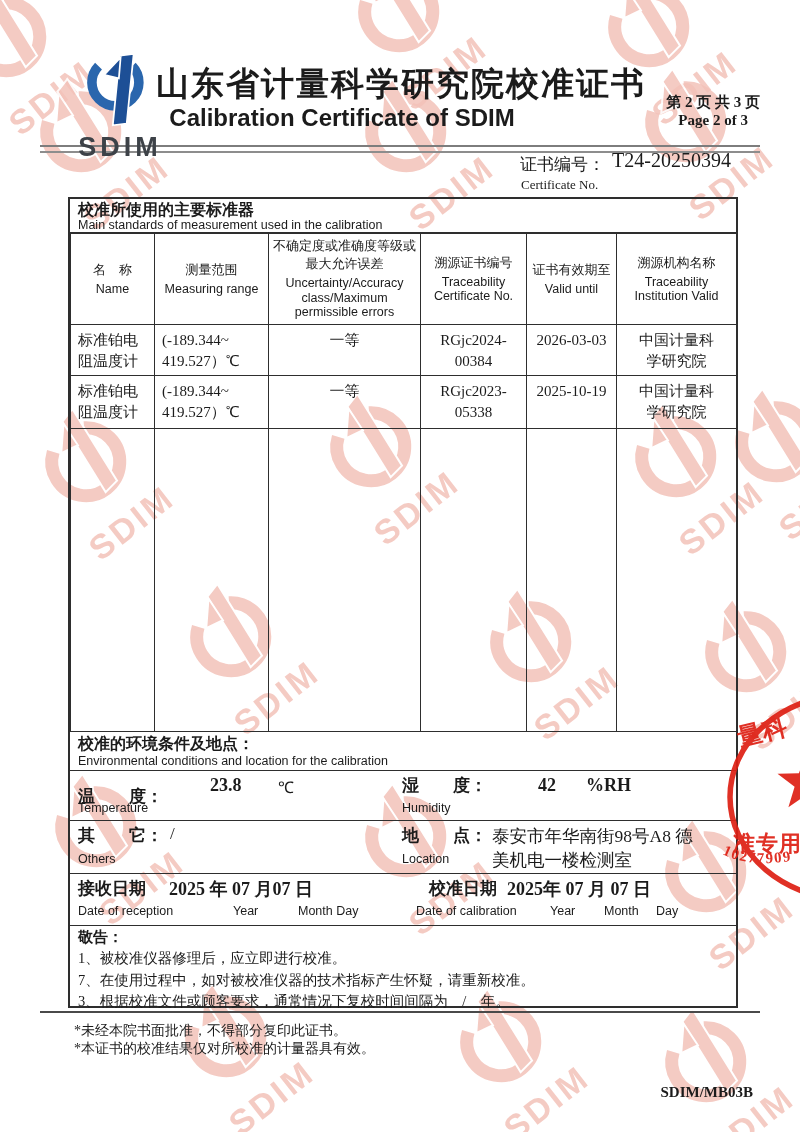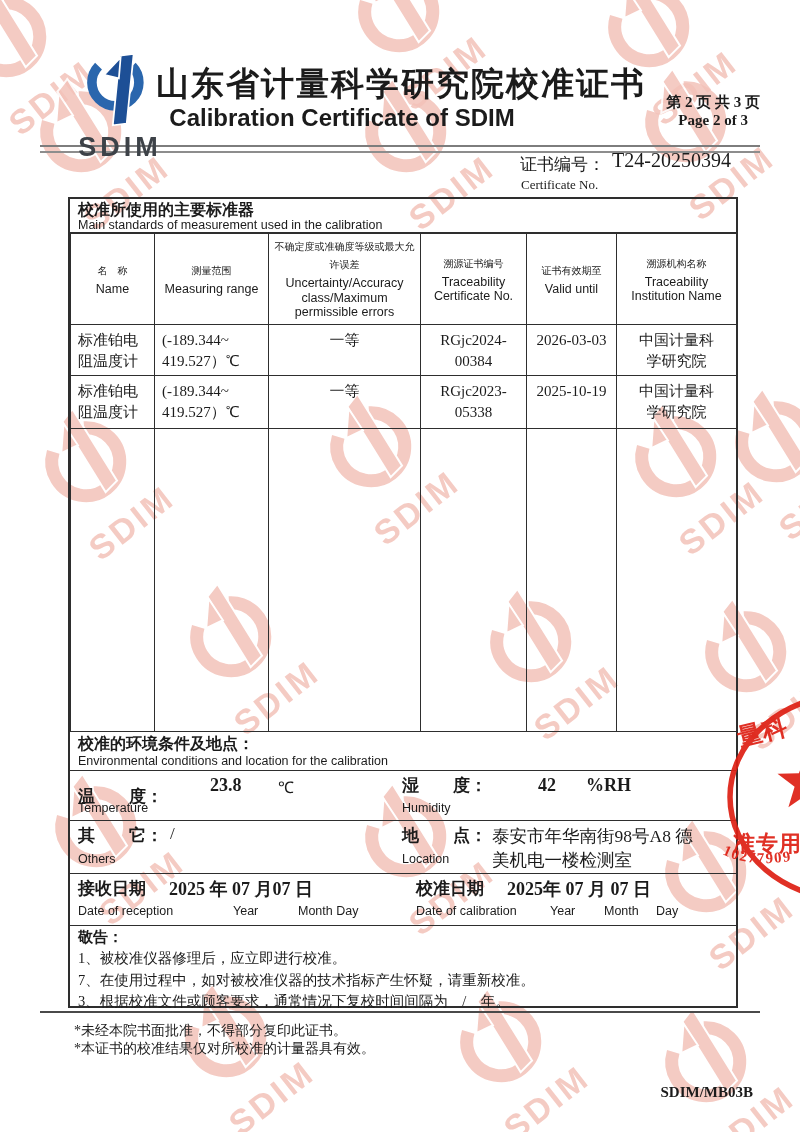--- a/index.html
+++ b/index.html
@@ -34,21 +34,21 @@
   
   .frame{left:68px;top:197px;width:670px;height:811px;border:2px solid #2e2e2e;
          box-sizing:border-box;z-index:1;background:transparent;}
   .sec-title{height:34px;border-bottom:1px solid #2e2e2e;padding-left:8px;box-sizing:border-box;}
   .sec-title-cn{font-size:16px;font-weight:bold;font-family:"Liberation Sans",sans-serif;line-height:19px;padding-top:1px;}
   .sec-title-en{font-size:12.5px;font-family:"Liberation Sans",sans-serif;line-height:13px;}
 
   table.std{border-collapse:collapse;table-layout:fixed;width:100%;}
   table.std td{border:1px solid #2e2e2e;overflow:hidden;}
   tr.hdr td{height:90px;text-align:center;vertical-align:middle;padding:0 3px;}
-  .hcn{font-size:10px;font-family:Liberation Serif, serif;line-height:18px;}
+  .hcn{font-size:13px;font-family:Liberation Mono, monospace;line-height:18px;}
   .hen{font-size:12.5px;font-family:"Liberation Sans",sans-serif;line-height:14.5px;margin-top:2px;}
   tr.datarow td{font-size:15px;line-height:21px;vertical-align:top;text-align:center;
                 padding:5px 4px 0 4px;}
   tr.datarow td.cell-name,tr.datarow td.cell-range{text-align:left;padding-left:7px;}
   tr.datarow td.cell-inst{padding-left:15px;padding-right:15px;}
   tr.r1 td{height:45px;}
   tr.r2 td{height:47px;}
   tr.filler td{height:300px;}
 
   .boxrow{position:relative;border-bottom:1px solid #2e2e2e;box-sizing:border-box;}
@@ -206,21 +206,21 @@
       <td>
         <div class="hcn">溯源证书编号</div>
         <div class="hen">Traceability Certificate No.</div>
       </td>
       <td>
         <div class="hcn">证书有效期至</div>
         <div class="hen">Valid until</div>
       </td>
       <td>
         <div class="hcn">溯源机构名称</div>
-        <div class="hen">Traceability Institution Name</div>
+        <div class="hen">Traceability Institution Valid</div>
       </td>
     </tr>
     <tr class="datarow r1">
       <td class="cell-name">标准铂电阻温度计</td>
       <td class="cell-range">(-189.344~ 419.527）℃</td>
       <td>一等</td>
       <td>RGjc2024-00384</td>
       <td>2026-03-03</td>
       <td class="cell-inst">中国计量科学研究院</td>
     </tr>
@@ -267,21 +267,21 @@
     <span class="abs" style="left:422px;top:3px;width:218px;font-size:17.5px;line-height:24px">泰安市年华南街98号A8 德美机电一楼检测室</span>
     <span class="abs enlbl" style="left:332px;top:31px">Location</span>
   </div>
 
   <div class="boxrow row-dates">
     <span class="abs cnlbl" style="left:8px;top:3px">接收日期</span>
     <span class="abs cnval" style="left:99px;top:3px">2025 年 07 月07 日</span>
     <span class="abs enlbl" style="left:8px;top:30px">Date of reception</span>
     <span class="abs enlbl" style="left:163px;top:30px">Year</span>
     <span class="abs enlbl" style="left:228px;top:30px">Month Day</span>
-    <span class="abs cnlbl" style="left:346px;top:3px">校准日期</span>
+    <span class="abs cnlbl" style="left:359px;top:3px">校准日期</span>
     <span class="abs cnval" style="left:437px;top:3px">2025年 07 月 07 日</span>
     <span class="abs enlbl" style="left:346px;top:30px">Date of calibration</span>
     <span class="abs enlbl" style="left:480px;top:30px">Year</span>
     <span class="abs enlbl" style="left:534px;top:30px">Month</span>
     <span class="abs enlbl" style="left:586px;top:30px">Day</span>
   </div>
 
   <div class="boxrow notice-box">
     <div class="notice-title">敬告：</div>
     <div class="notice-list">

